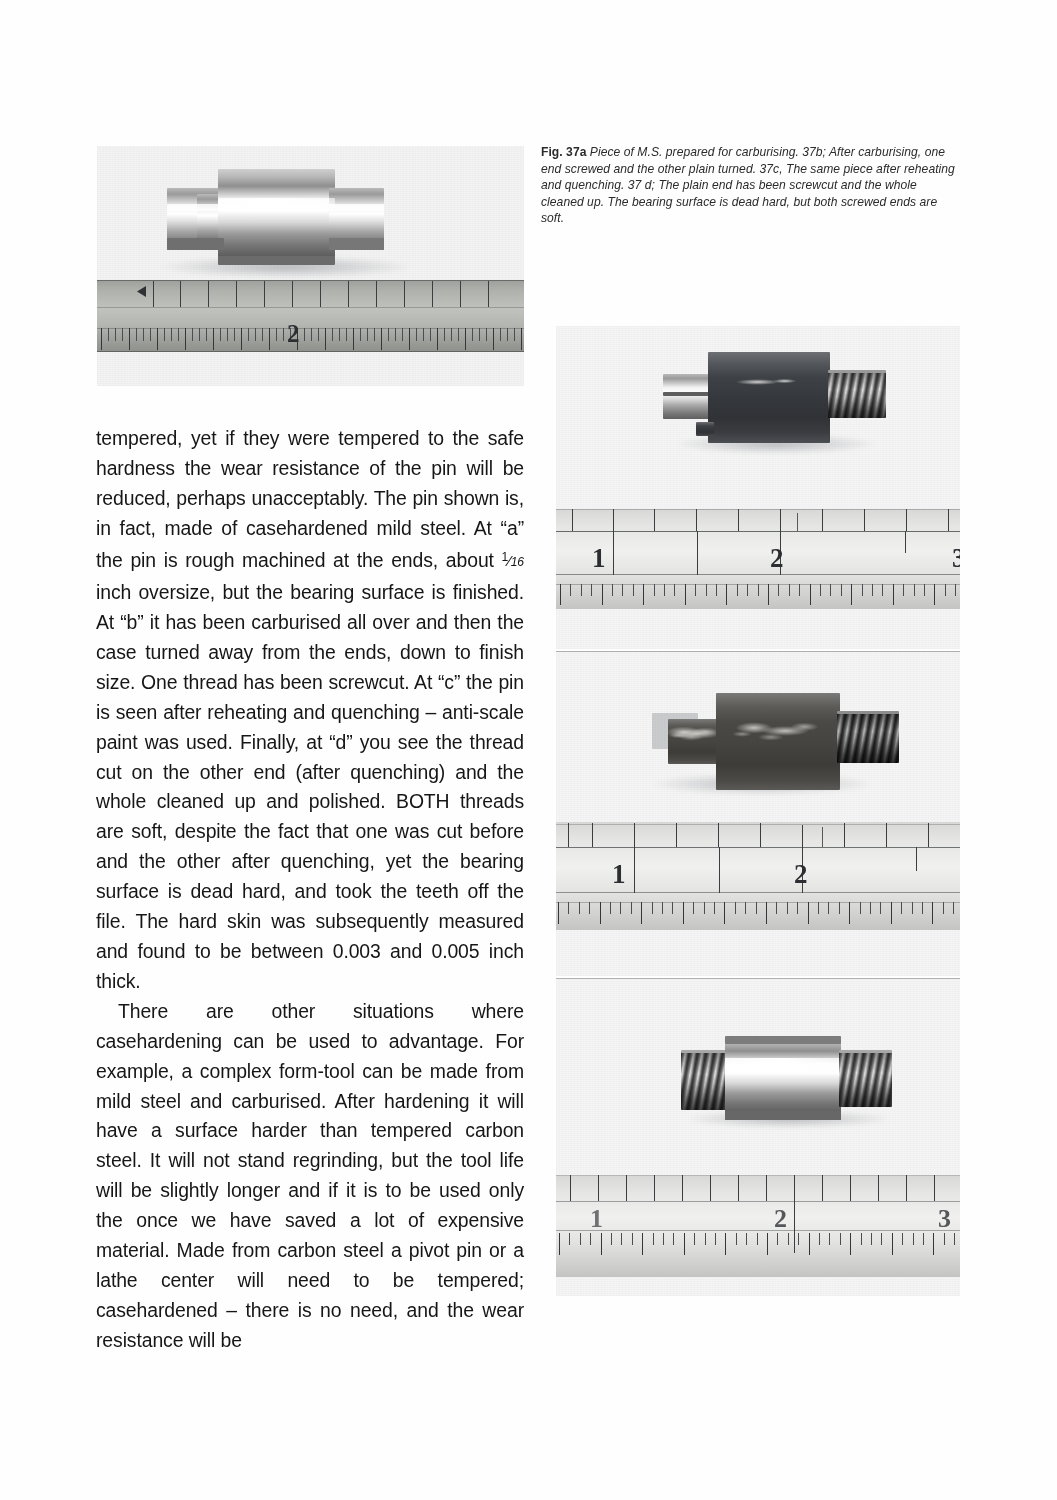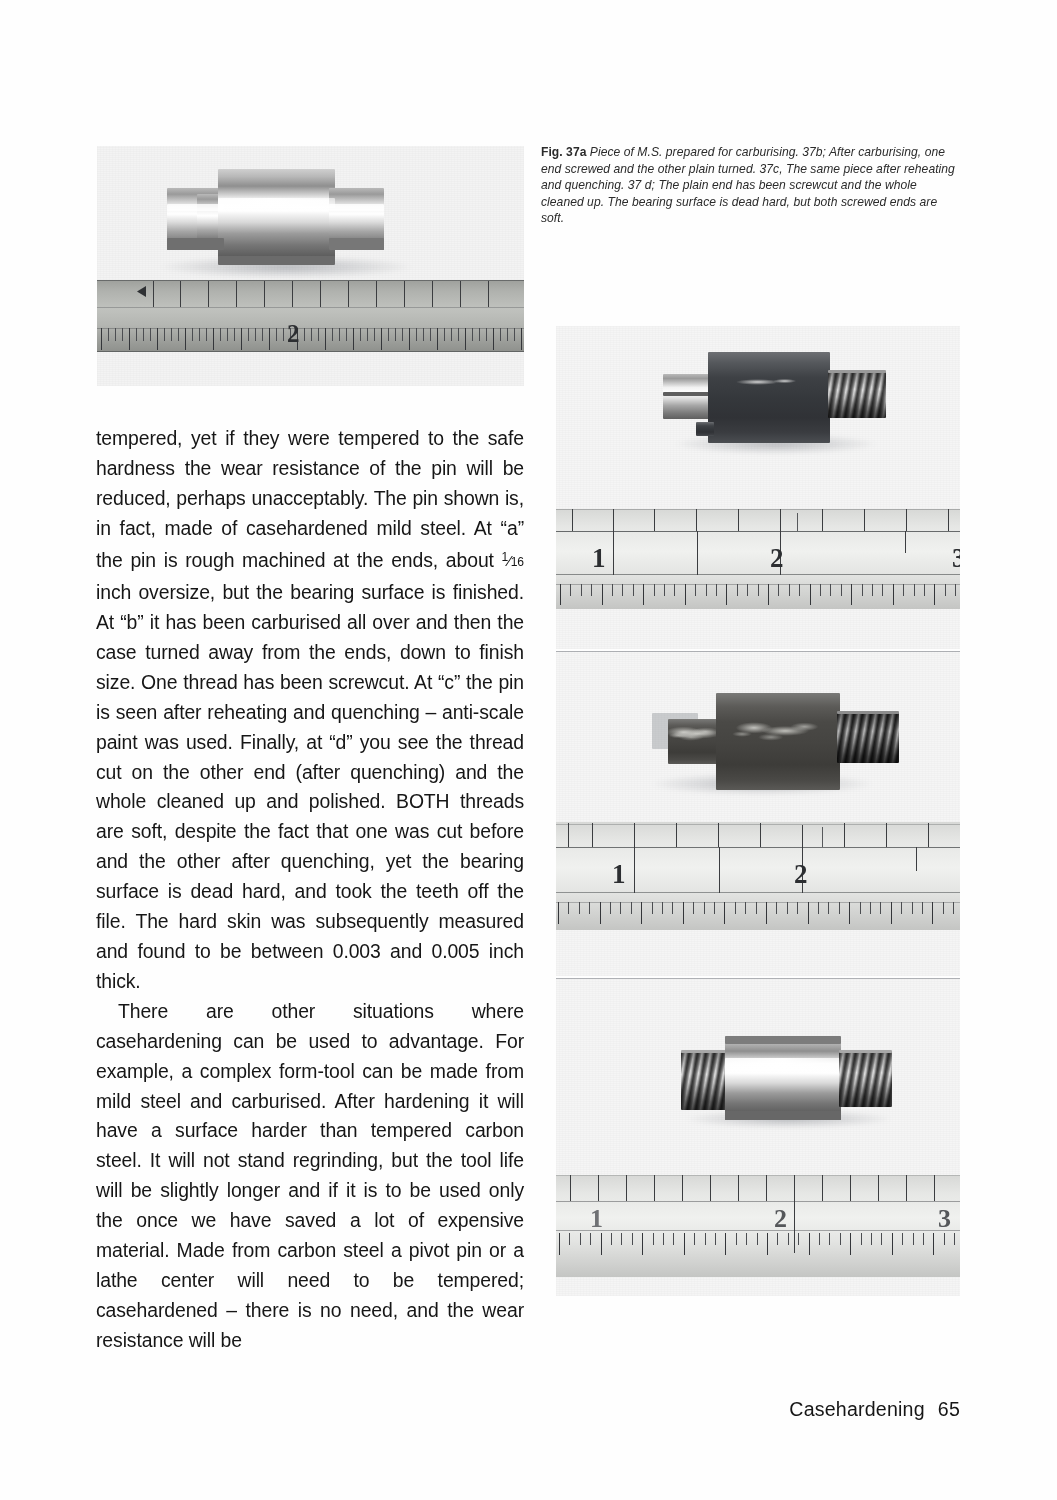--- a/index.html
+++ b/index.html
@@ -176,21 +176,21 @@
     font-size: 19.4px;
     line-height: 29.9px;
     text-align: justify;
     color: #161616;
     letter-spacing: -0.1px;
   }
   .bodytext p { margin: 0; }
   .bodytext p.indent { text-indent: 22px; }
   .frac { font-size: 0.80em; }
   .frac sup { font-size: 0.78em; vertical-align: 0.38em; }
-  .frac sub { font-size: 0.78em; vertical-align: 0em; }
+  .frac sub { font-size: 0.78em; vertical-align: 0em; font-style: italic; }
 
   
   .footer {
     position: absolute;
     left: 0;
     top: 1398px;
     width: 960px;
     text-align: right;
     font-size: 19.6px;
     color: #161616;
@@ -586,17 +586,14 @@
       <div class="rlabel" style="left:218px; top:29px; font-size:26px; color:#55575a;">2</div>
       <div class="rlabel" style="left:382px; top:29px; font-size:26px; color:#55575a;">3</div>
     </div>
   </div>
 
   <div class="bodytext">
     <p><span>tempered, yet if they were tempered to the safe hardness the wear resistance of the pin will be reduced, perhaps unacceptably. The pin shown is, in fact, made of casehardened mild steel. At “a” the pin is rough machined at the ends, about </span><span class="frac"><sup>1</sup>⁄<sub>16</sub></span><span> inch oversize, but the bearing surface is finished. At “b” it has been carburised all over and then the case turned away from the ends, down to finish size. One thread has been screwcut. At “c” the pin is seen after reheating and quenching – anti-scale paint was used. Finally, at “d” you see the thread cut on the other end (after quenching) and the whole cleaned up and polished. BOTH threads are soft, despite the fact that one was cut before and the other after quenching, yet the bearing surface is dead hard, and took the teeth off the file. The hard skin was subsequently measured and found to be between 0.003 and 0.005 inch thick.</span></p>
     <p class="indent">There are other situations where casehardening can be used to advantage. For example, a complex form-tool can be made from mild steel and carburised. After hardening it will have a surface harder than tempered carbon steel. It will not stand regrinding, but the tool life will be slightly longer and if it is to be used only the once we have saved a lot of expensive material. Made from carbon steel a pivot pin or a lathe center will need to be tempered; casehardened – there is no need, and the wear resistance will be</p>
   </div>
 
-  <div class="footer">
-    <span>Casehardening</span><span class="pno">65</span>
-  </div>
 
 </div>
 
 </body></html>

